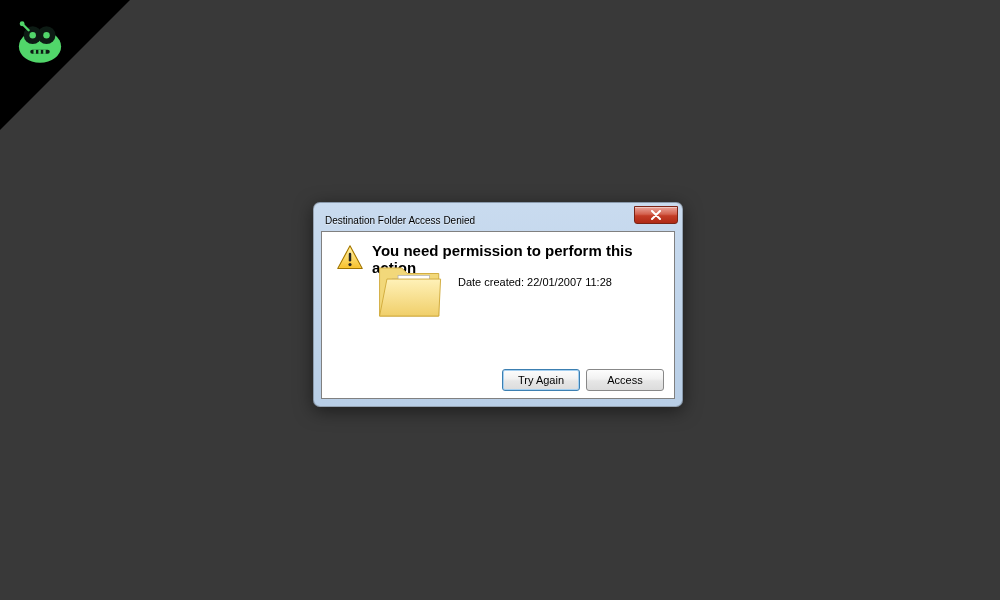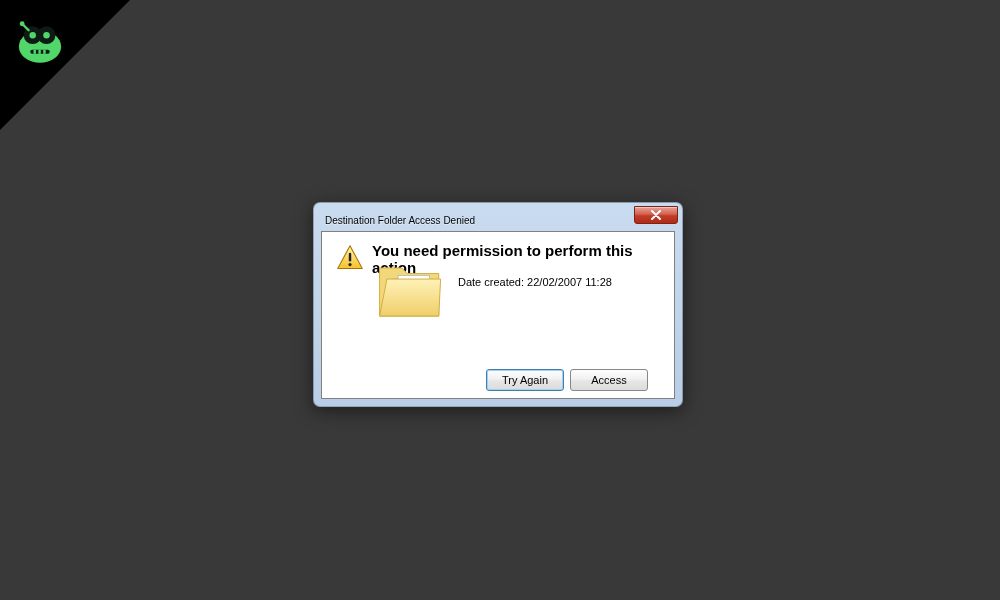--- a/index.html
+++ b/index.html
@@ -135,21 +135,21 @@
   .button-row {
     position: absolute;
     bottom: 0;
     left: 0;
     right: 0;
     height: 36px;
     display: flex;
     justify-content: flex-end;
     align-items: center;
     gap: 6px;
-    padding-right: 26px;
+    padding-right: 10px;
   }
   .win-btn {
     min-width: 78px;
     height: 22px;
     padding: 0 10px;
     font-size: 11px;
     font-family: inherit;
     background: linear-gradient(180deg, #fdfdfd 0%, #f1f1f1 45%, #e6e6e6 55%, #dcdcdc 100%);
     border: 1px solid #888;
     border-radius: 3px;
@@ -229,21 +229,21 @@
           <defs>
             <linearGradient id="fg" x1="0" y1="0" x2="0" y2="1">
               <stop offset="0" stop-color="#fff1b8"></stop>
               <stop offset="1" stop-color="#f0cf6a"></stop>
             </linearGradient>
           </defs>
         </svg>
       </div>
 
       <div class="date-line">
-        <span class="date-label">Date created: </span><span class="date-value">22/02/2007 11:28</span>
+        <span class="date-label">Date created: </span><span class="date-value">22/01/2007 11:28</span>
       </div>
     </div>
 
     <div class="button-row">
       <button class="win-btn default">Try Again</button>
       <button class="win-btn">Access</button>
     </div>
   </div>
 </div>
 

